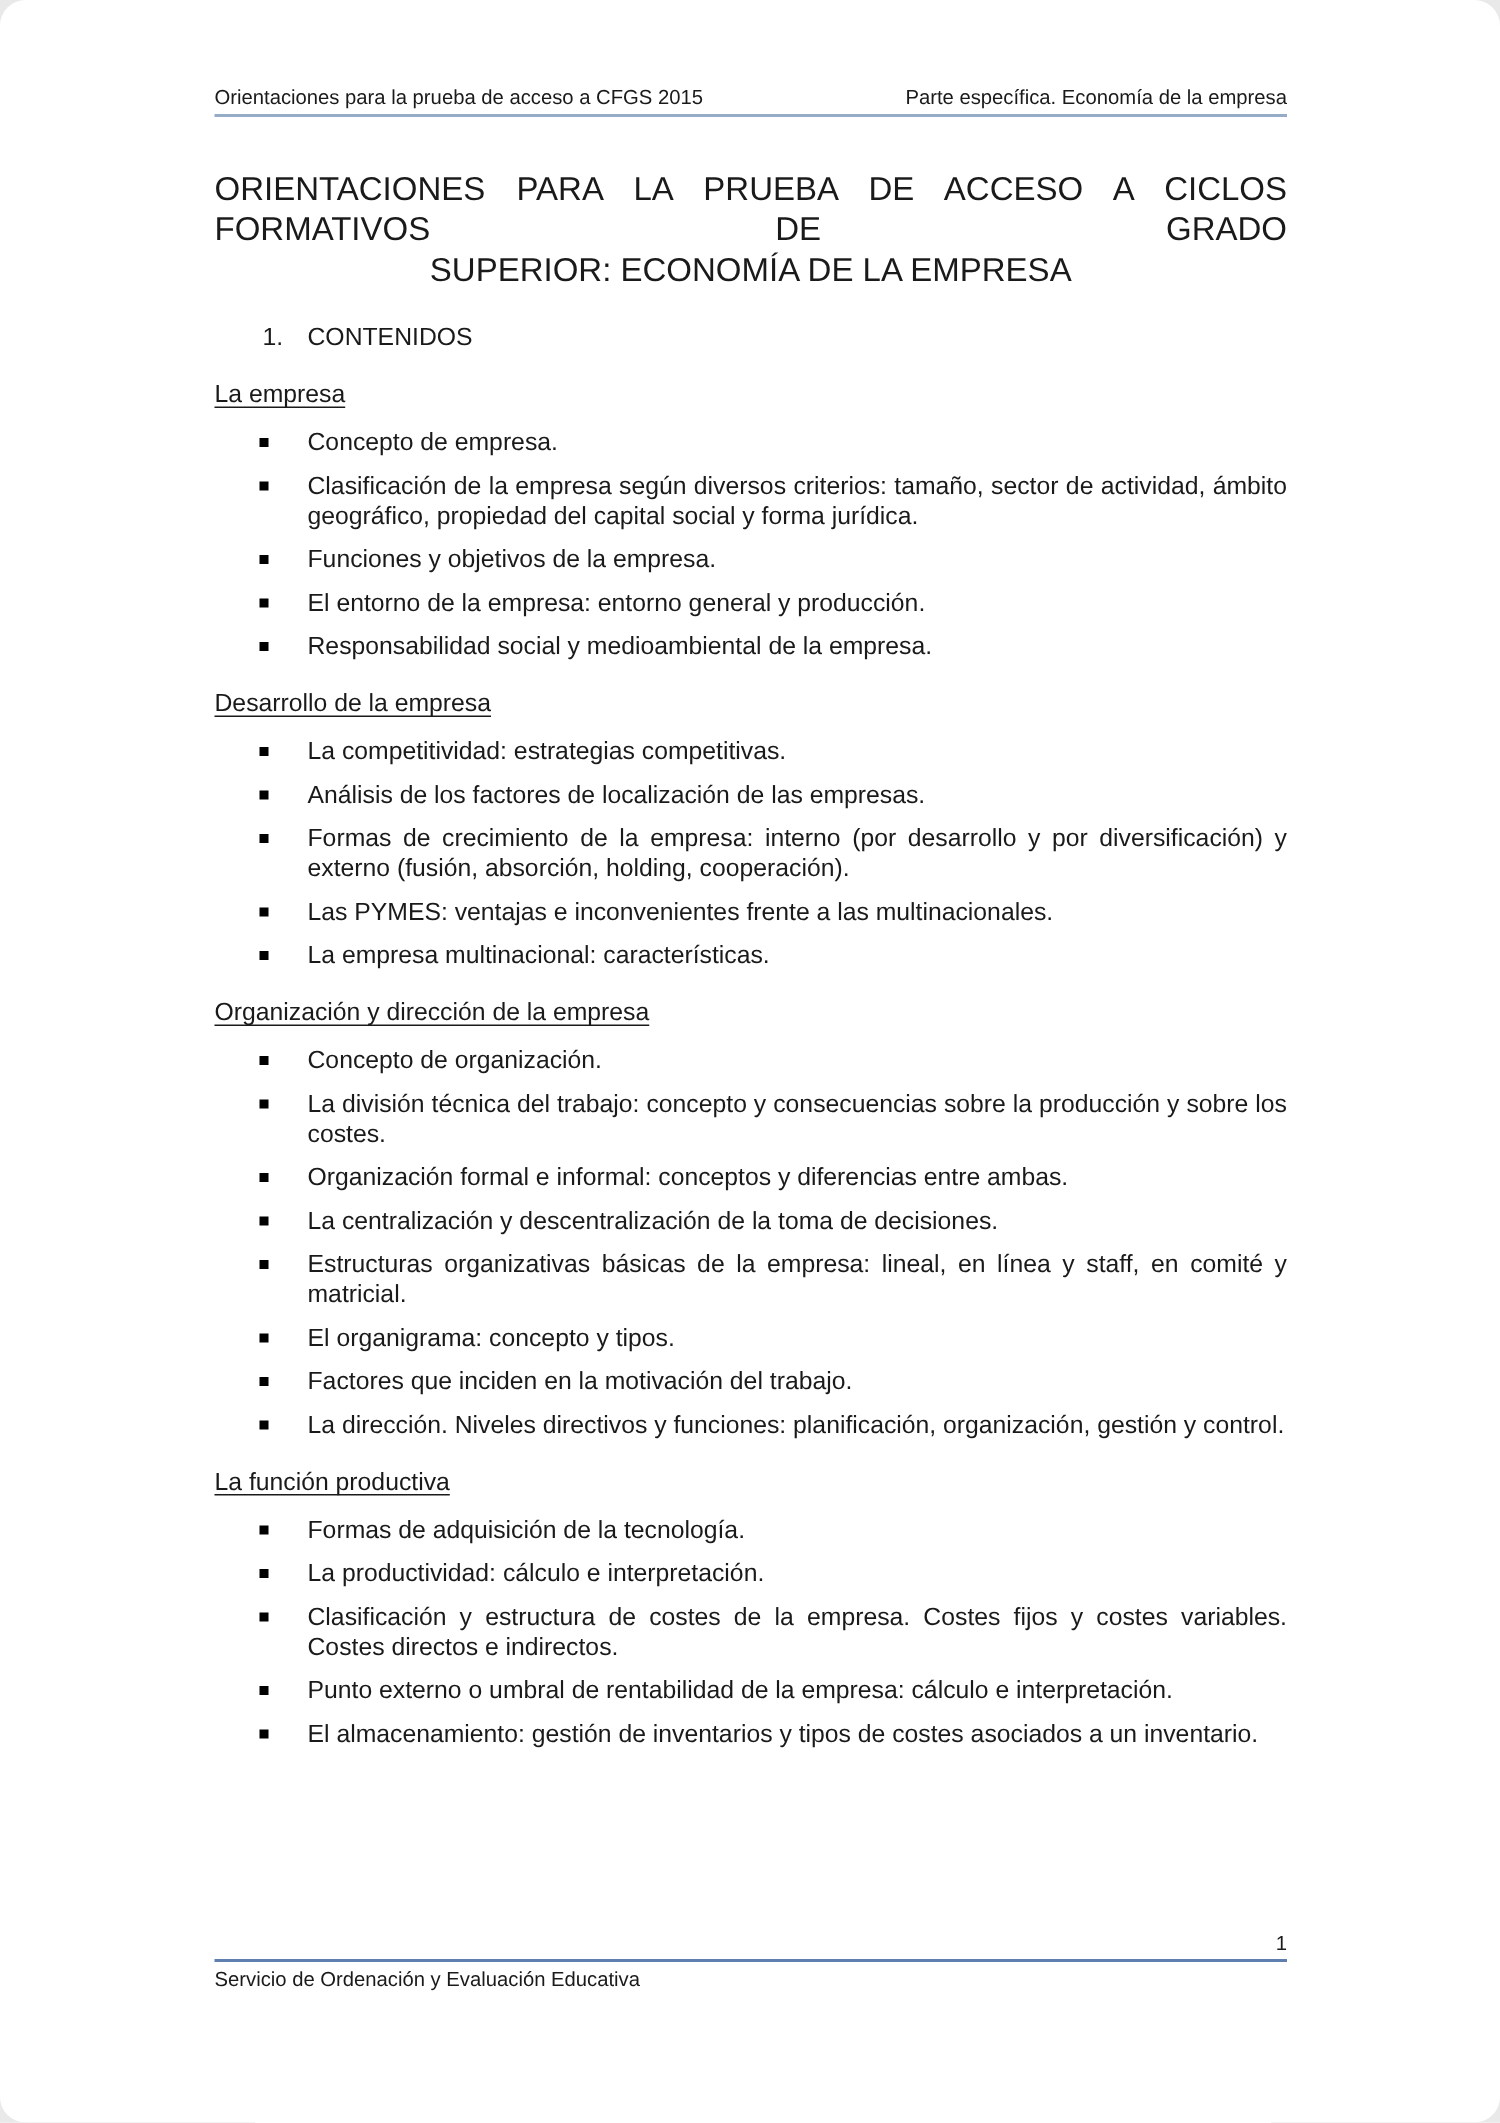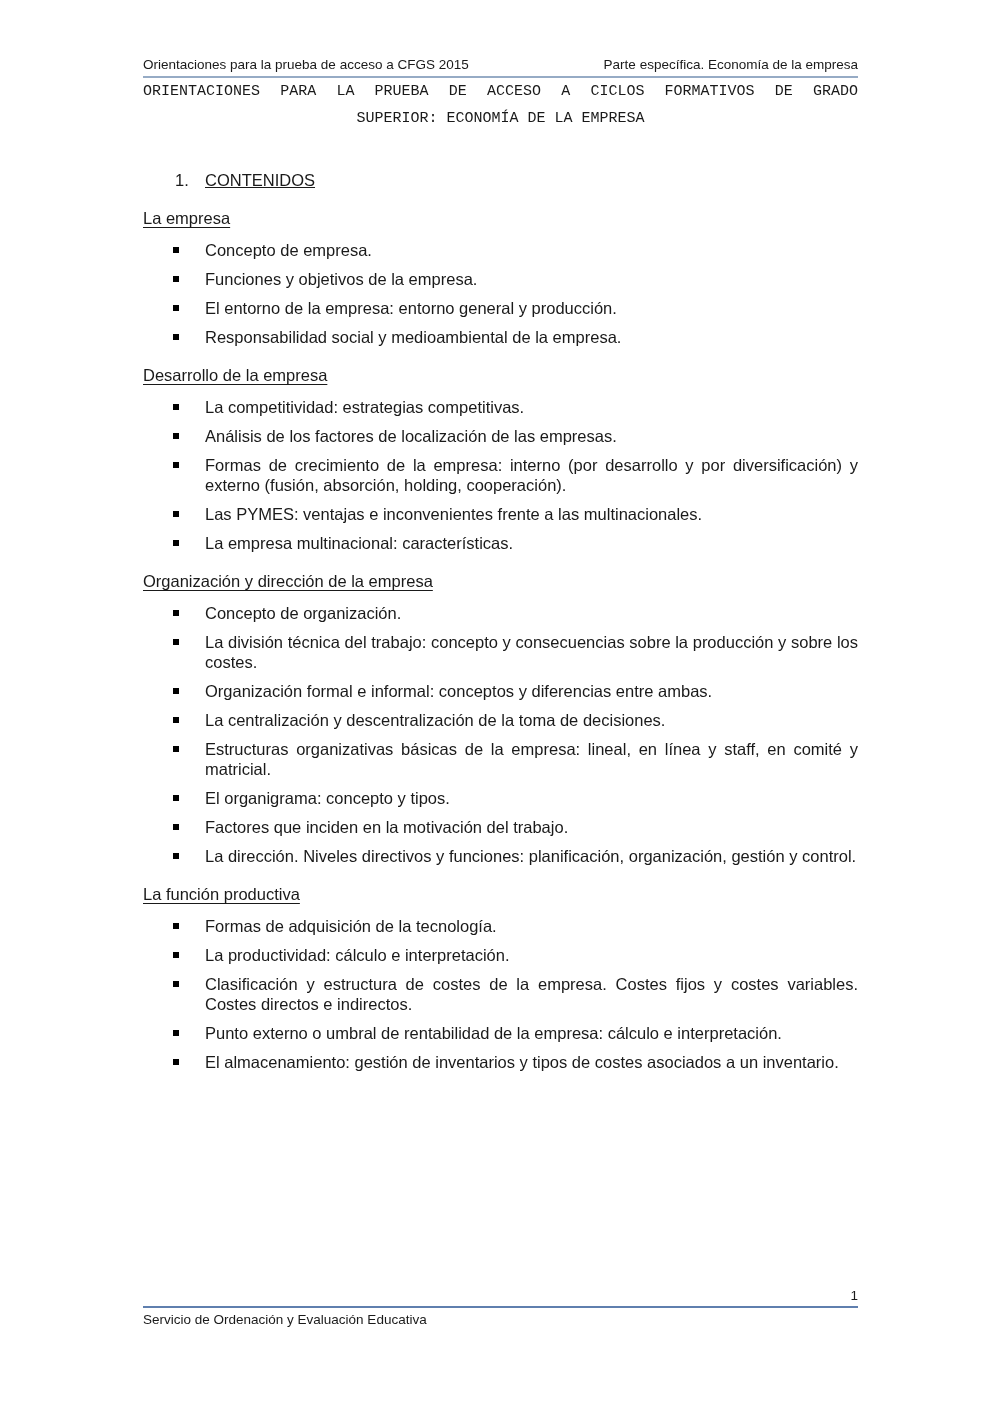--- a/index.html
+++ b/index.html
@@ -5,42 +5,42 @@
   html,body{margin:0;padding:0;background:#e9e9e9;}
   .page{
     position:relative;
     width:1000px;height:1415px;
     margin:0 auto;
     background:#ffffff;
     color:#1a1a1a;
     font-family:"Liberation Sans","DejaVu Sans",sans-serif;
     font-size:16.5px;line-height:20px;
     overflow:hidden;
+    border-radius:17px;
   }
   .content{position:absolute;left:143px;width:715px;top:0;}
 
   
   .doc-header{
     display:flex;justify-content:space-between;align-items:baseline;
     margin-top:57px;
     padding-bottom:4px;
     border-bottom:2px solid #96abc5;
     font-size:13.5px;line-height:15px;
   }
 
   
-  .doc-title{font-size:15px;line-height:27px;font-family:Liberation Mono, monospace;}
+  .doc-title{margin-top:34px;font-size:22px;line-height:27px;}
   .doc-title .t-line1{text-align:justify;text-align-last:justify;}
   .doc-title .t-line2{text-align:center;}
 
   
   .contents-heading{
-    margin-top:38px;margin-bottom:16px;
+    margin-top:22px;margin-bottom:16px;
     padding-left:32px;
-    text-decoration:underline;
   }
   .contents-heading .num{display:inline-block;width:30px;}
 
   
   .section-heading{
     text-decoration:underline;
     text-underline-offset:3px;
     margin-top:18px;margin-bottom:12px;
   }
   .bullet-item{
@@ -80,21 +80,21 @@
       <div class="t-line2">SUPERIOR: ECONOMÍA DE LA EMPRESA</div>
     </div>
 
     <div class="contents-heading">
       <span class="num">1.</span><span>CONTENIDOS</span>
     </div>
 
     <div>
       <div class="section-heading">La empresa</div>
       <div class="bullet-item"><span class="bullet-sq"></span><span>Concepto de empresa.</span></div>
-      <div class="bullet-item"><span class="bullet-sq"></span></div>
+      <div class="bullet-item"><span class="bullet-sq"></span><span>Clasificación de la empresa según diversos criterios: tamaño, sector de actividad, ámbito geográfico, propiedad del capital social y forma jurídica.</span></div>
       <div class="bullet-item"><span class="bullet-sq"></span><span>Funciones y objetivos de la empresa.</span></div>
       <div class="bullet-item"><span class="bullet-sq"></span><span>El entorno de la empresa: entorno general y producción.</span></div>
       <div class="bullet-item"><span class="bullet-sq"></span><span>Responsabilidad social y medioambiental de la empresa.</span></div>
     </div>
 
     <div>
       <div class="section-heading">Desarrollo de la empresa</div>
       <div class="bullet-item"><span class="bullet-sq"></span><span>La competitividad: estrategias competitivas.</span></div>
       <div class="bullet-item"><span class="bullet-sq"></span><span>Análisis de los factores de localización de las empresas.</span></div>
       <div class="bullet-item"><span class="bullet-sq"></span><span>Formas de crecimiento de la empresa: interno (por desarrollo y por diversificación) y externo (fusión, absorción, holding, cooperación).</span></div>

